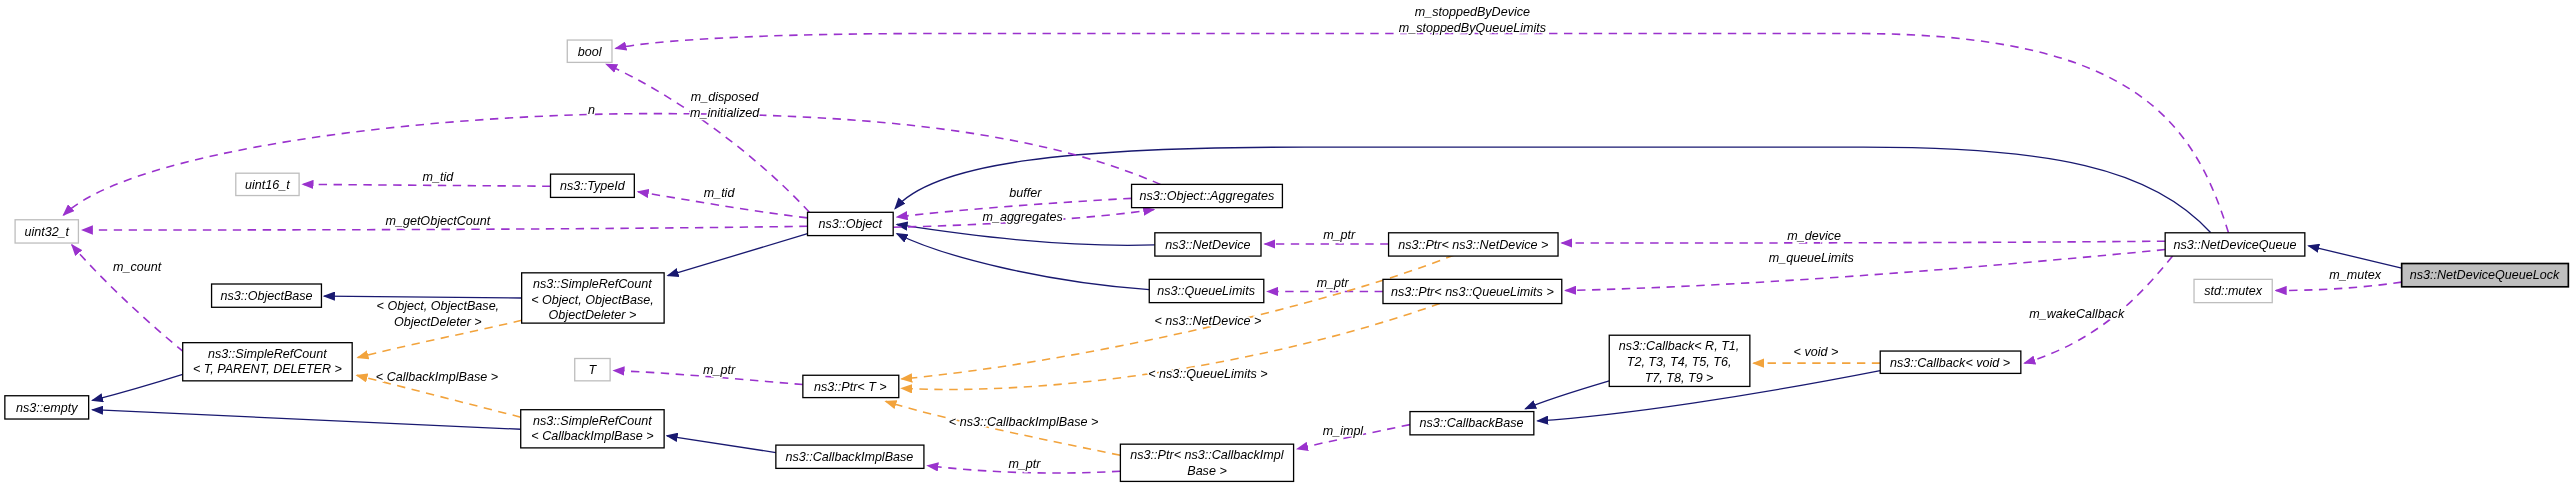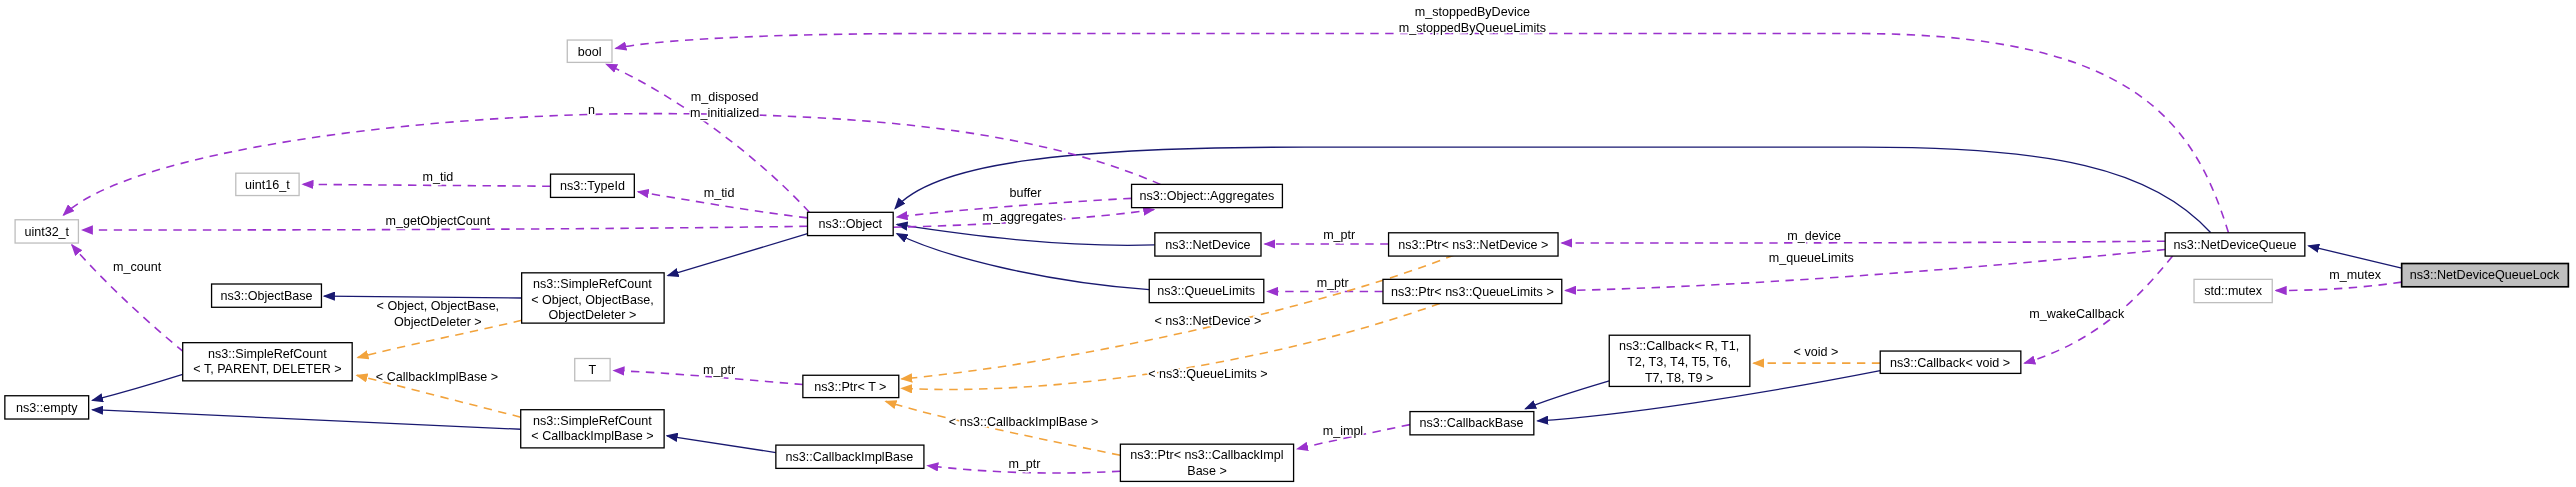--- a/index.html
+++ b/index.html
@@ -1,16 +1,16 @@
 <!DOCTYPE html>
 <html style="font-size:15px"><head>
 <meta charset="utf-8">
 <style>
   html,body{margin:0;padding:0;background:#ffffff;}
-  .canvas{position:relative;width:2576px;height:487px;background:#ffffff;font-family:"Liberation Sans",sans-serif;}
+  .canvas{position:relative;width:2576px;height:487px;background:#ffffff;font-family:"Liberation Sans",sans-serif;font-style:italic;}
   svg{display:block;}
   .node{fill:#ffffff;stroke:#000000;stroke-width:1.4;}
   .node-ext{fill:#ffffff;stroke:#bebebe;stroke-width:1.4;}
   .node-current{fill:#bfbfbf;stroke:#000000;stroke-width:1.8;}
   .nl{font-family:"Liberation Sans",sans-serif;font-size:13.5px;fill:#000000;text-anchor:middle;}
   .el{font-family:"Liberation Sans",sans-serif;font-size:13.5px;fill:#000000;text-anchor:middle;
       stroke:#ffffff;stroke-width:3px;paint-order:stroke;}
   .inh{fill:none;stroke:#191970;stroke-width:1.4;}
   .use{fill:none;stroke:#9a32cd;stroke-width:1.7;stroke-dasharray:9 7;}
   .tpl{fill:none;stroke:#f2a33c;stroke-width:1.7;stroke-dasharray:9 7;}

